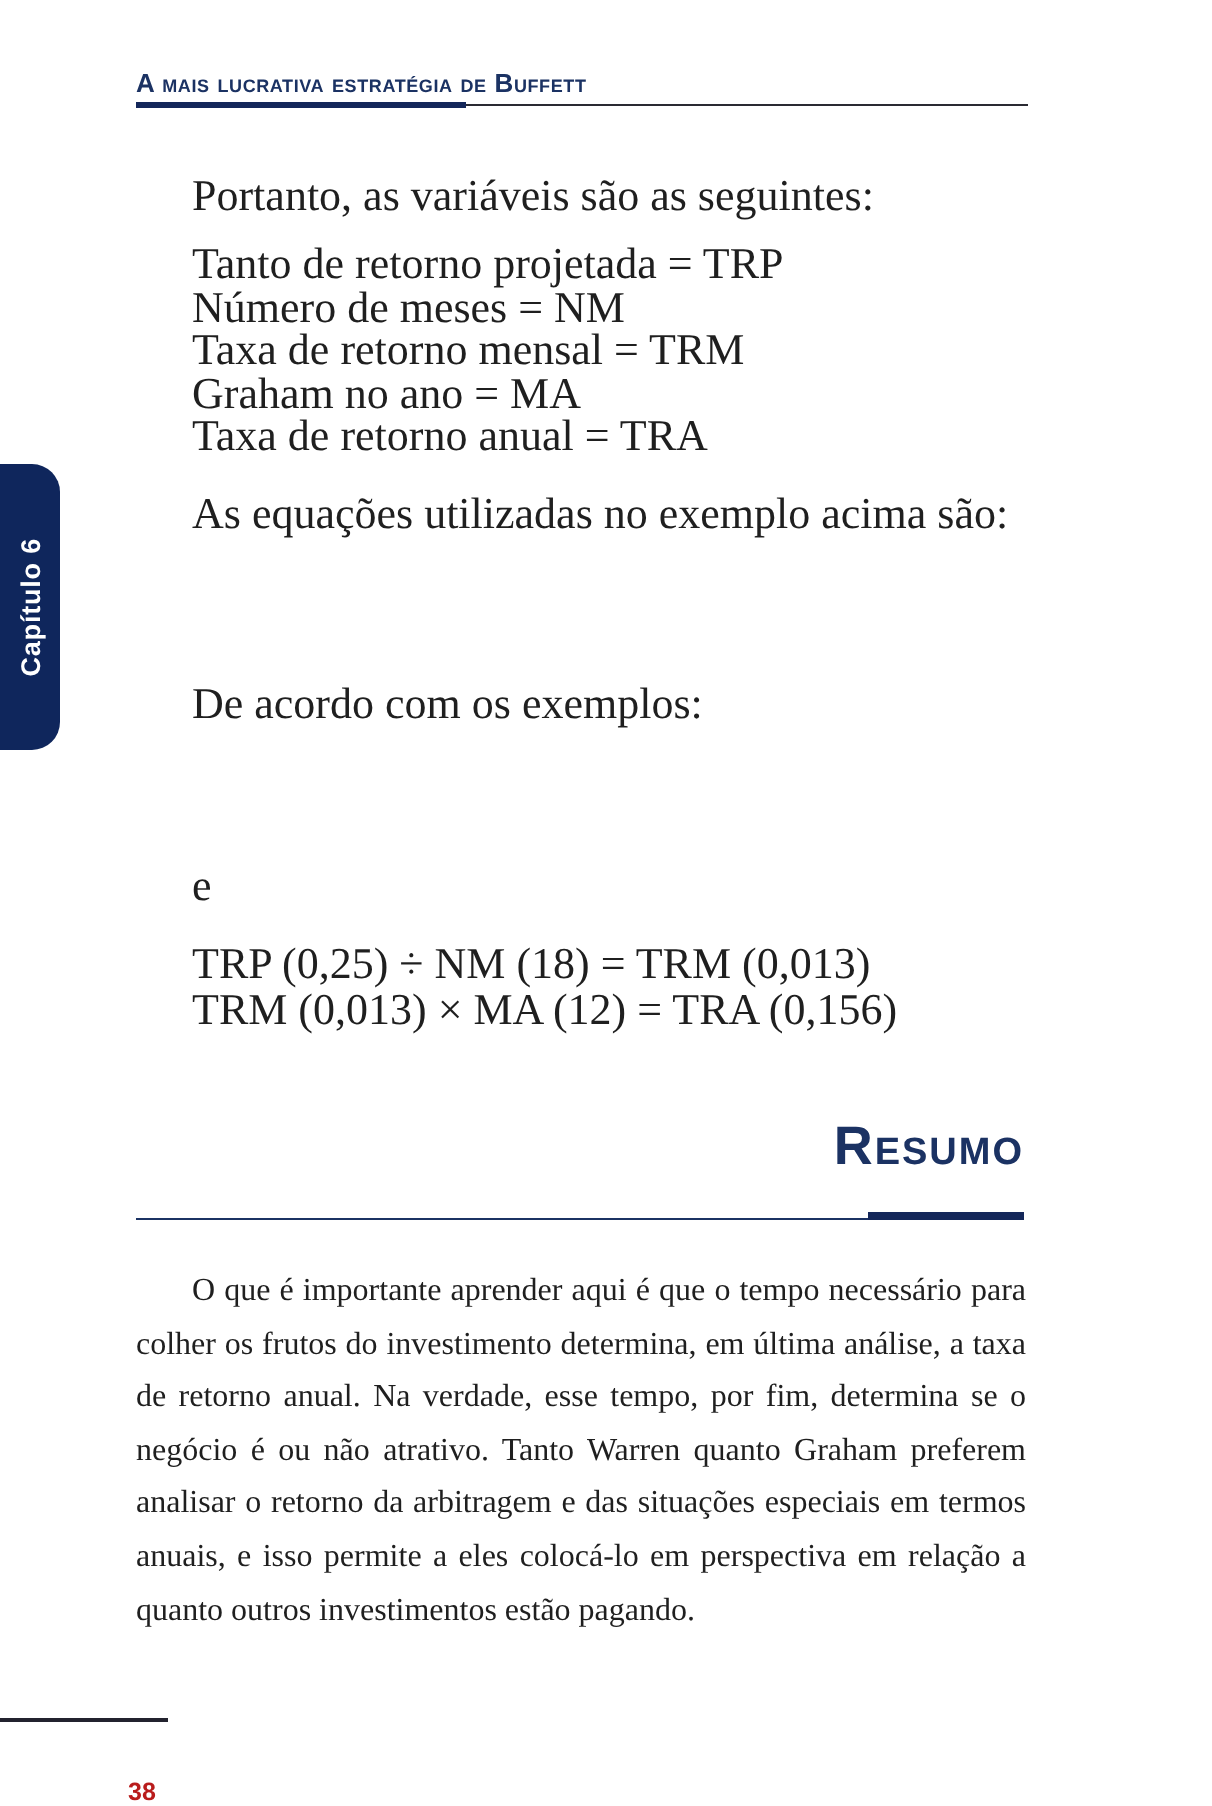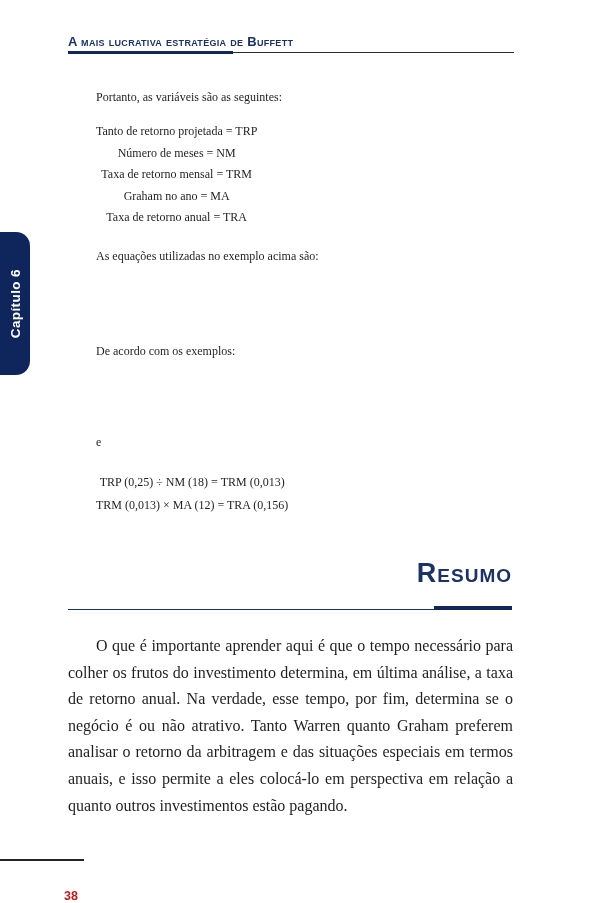--- a/index.html
+++ b/index.html
@@ -6,21 +6,21 @@
   html, body { background: #ffffff; }
   .page {
     position: relative;
     width: 606px;
     height: 903px;
     background: #ffffff;
     overflow: hidden;
     font-family: "Liberation Serif", serif;
     color: #1f1f1f;
   }
-  .abs { position: absolute; text-align: center; }
+  .abs { position: absolute; }
 
   
   .running-title {
     left: 68px; top: 34px;
     font-family: "Liberation Sans", sans-serif;
     font-variant: small-caps;
     font-weight: 700;
     font-size: 13px;
     letter-spacing: 0.3px;
     color: #1b3263;
@@ -44,21 +44,21 @@
     font-family: "Liberation Sans", sans-serif;
     font-weight: 700;
     font-size: 13.5px;
     letter-spacing: 0.4px;
     white-space: nowrap;
   }
 
   
   .body-line, .body-block {
     left: 96px;
-    font-size: 12px;
+    font-size: 22px;
     line-height: 21.5px;
     white-space: nowrap;
   }
   .body-block.eq { line-height: 22.5px; }
 
   
   .resumo-heading {
     right: 94px; top: 558px;
     font-family: "Liberation Sans", sans-serif;
     font-variant: small-caps;

